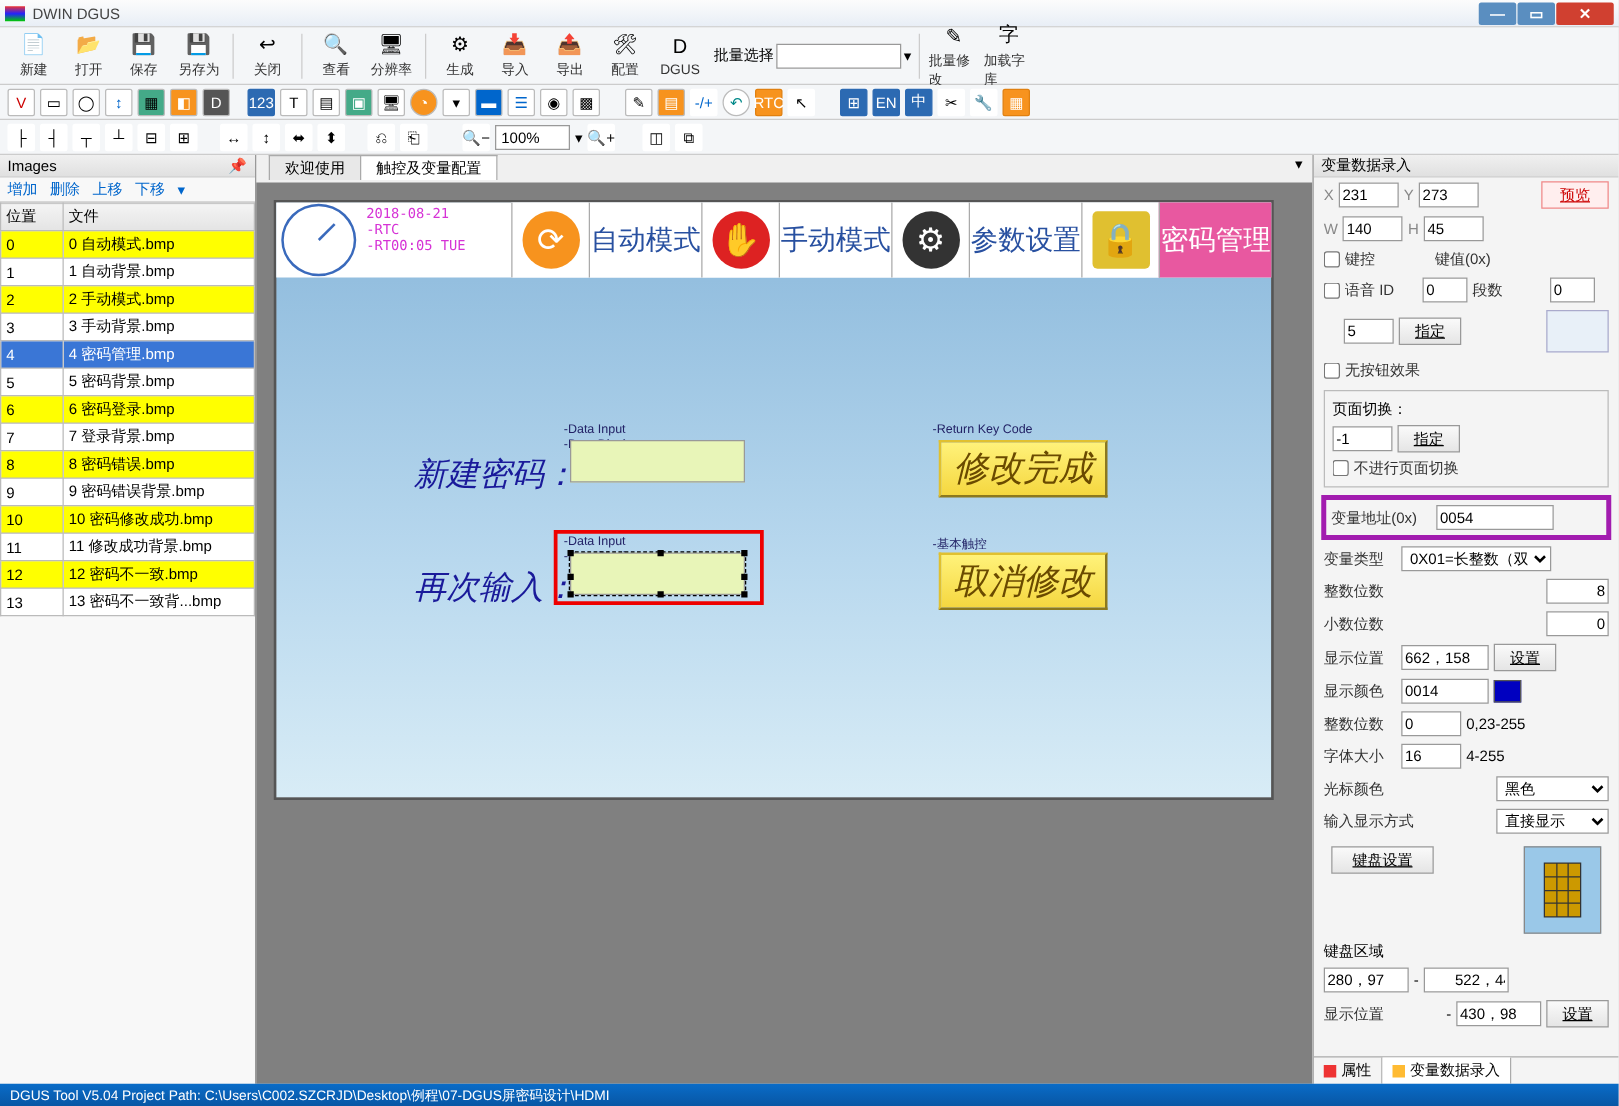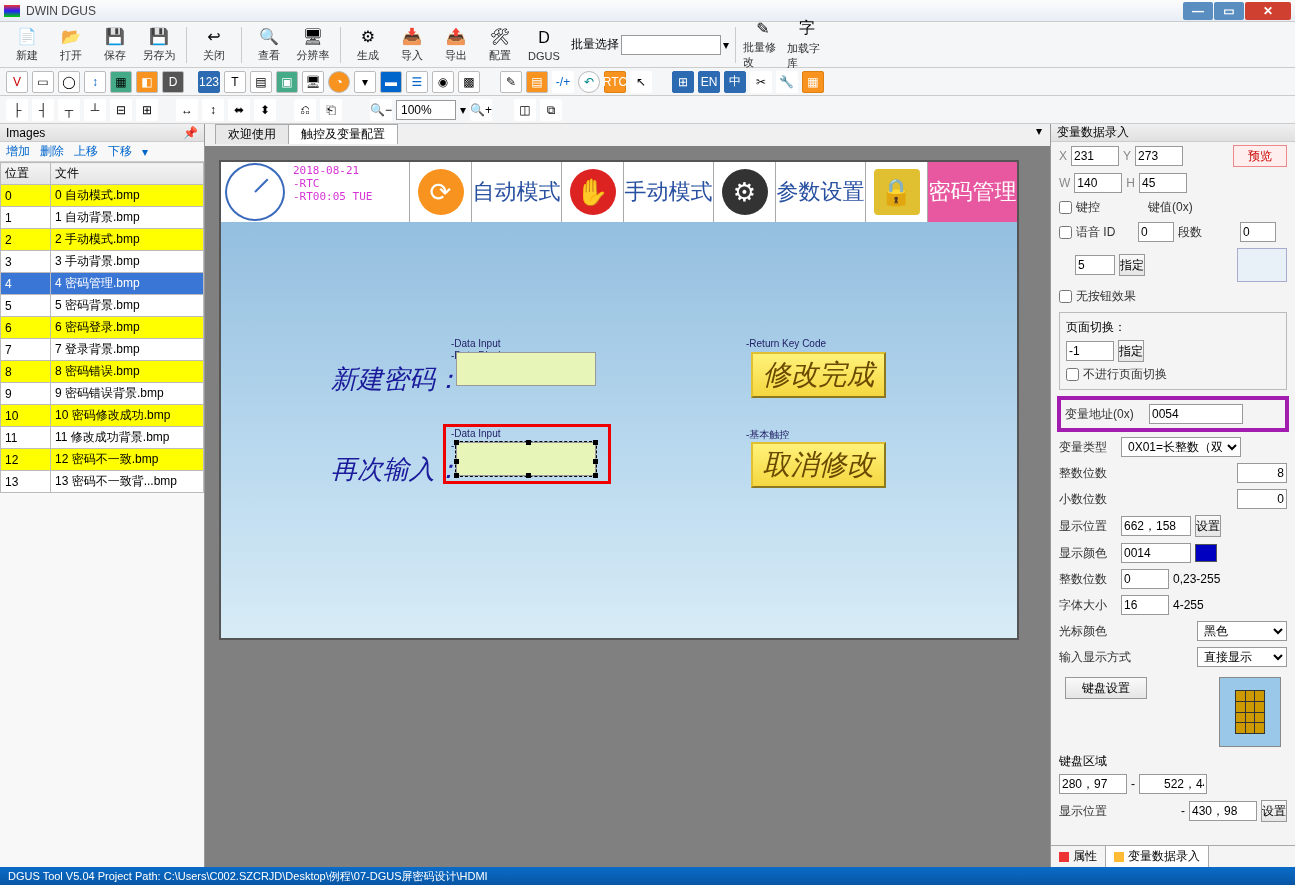--- a/index.html
+++ b/index.html
@@ -70,21 +70,21 @@
 .sel-handles { position:absolute; inset:0; }
 .sel-handles span { position:absolute; width:5px; height:5px; background:#000; }
 
 
 .right { width:245px; background:#f4f4f4; border-left:1px solid #999; display:flex; flex-direction:column; overflow-y:auto; }
 .right .phdr { height:18px; background:linear-gradient(#f0f0f0,#e0e0e0); padding:0 6px; border-bottom:1px solid #ccc; }
 .field-row { display:flex; align-items:center; padding:3px 8px; gap:4px; }
 .field-row label { color:#333; min-width:58px; }
 .ninput { width:48px; height:20px; border:1px solid #999; padding:0 2px; background:#fff; }
 .winput { width:94px; height:20px; border:1px solid #999; padding:0 2px; background:#fff; }
-.rbtn { height:22px; padding:0 0; border:1px solid #999; background:linear-gradient(#fafafa,#e5e5e5); cursor:pointer; }
+.rbtn { height:22px; padding:0 12px; border:1px solid #999; background:linear-gradient(#fafafa,#e5e5e5); cursor:pointer;text-decoration:underline; }
 .grp { margin:4px 8px; padding:6px; border:1px solid #bbb; }
 .rbox { border:4px solid #a21caf; margin:2px 6px; padding:4px 4px; }
 .sel { width:120px; height:20px; border:1px solid #999; background:#fff; padding:0 2px; }
 .cswatch { width:22px; height:18px; border:1px solid #555; display:inline-block; }
 .bottom-tabs { margin-top:auto; height:22px; display:flex; border-top:1px solid #aaa; }
 .btab { padding:0 8px; display:flex; align-items:center; gap:4px; border-right:1px solid #aaa; cursor:pointer; }
 .btab .dot { width:10px; height:10px; }
 
 
 .status { height:18px; background:linear-gradient(#0a6cc8,#0856a4); color:#fff; padding:0 8px; display:flex; align-items:center; font-size:11px; }

